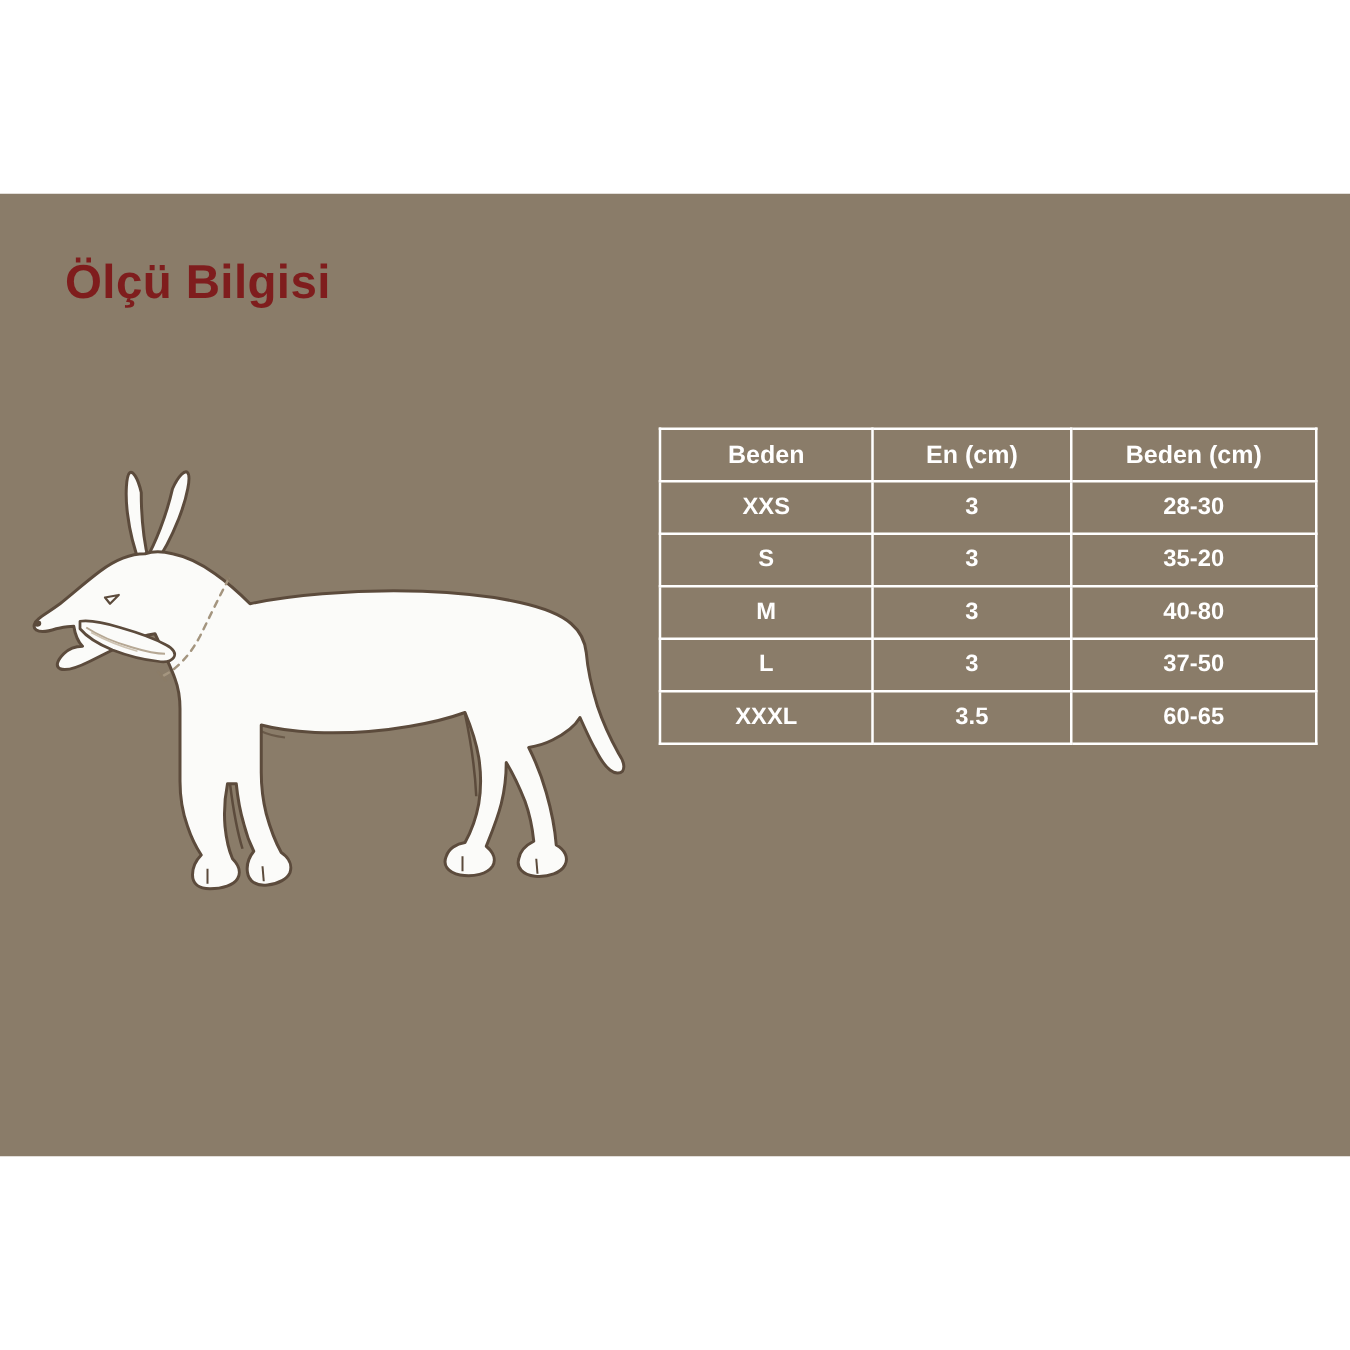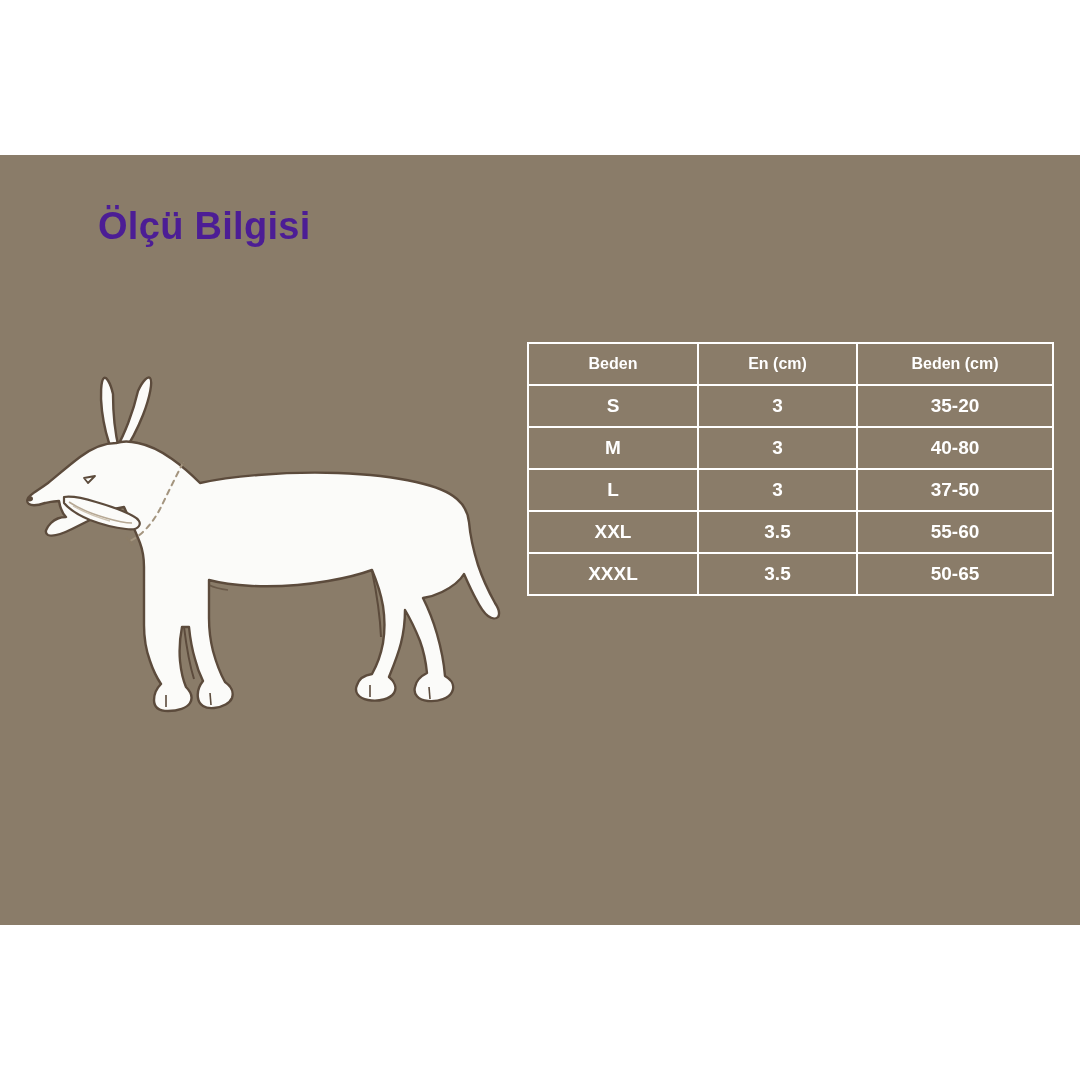--- a/index.html
+++ b/index.html
@@ -26,24 +26,23 @@
     width: 1080px;
     height: 770px;
     background: #8a7c69;
   }
   #title {
     position: absolute;
     left: 52px;
     top: 205px;
     font-size: 38px;
     font-weight: bold;
-    color: #4c1d95;
+    color: #7f1d1d;
     letter-spacing: 0.3px;
     white-space: nowrap;
-    margin-left: 46px;
   }
   #dog-illustration {
     position: absolute;
     left: 20px;
     top: 375px;
     width: 500px;
     height: 370px;
   }
   #size-table {
     position: absolute;
@@ -60,21 +59,21 @@
     text-align: center;
     height: 40px;
     line-height: 40px;
     padding: 0;
     font-size: 19px;
     font-weight: bold;
     overflow: hidden;
     white-space: nowrap;
   }
   #size-table th {
-    font-size: 16px;
+    font-size: 20px;
   }
   col.c-beden { width: 170px; }
   col.c-en    { width: 159px; }
   col.c-boyun { width: 196px; }
 </style>
 </head>
 <body>
 
 <div id="canvas">
 
@@ -208,40 +207,40 @@
     </colgroup>
     <thead>
       <tr>
         <th>Beden</th>
         <th>En (cm)</th>
         <th>Beden (cm)</th>
       </tr>
     </thead>
     <tbody>
       <tr>
+        <td>XXS</td>
+        <td>3</td>
+        <td>28-30</td>
+      </tr>
+      <tr>
         <td>S</td>
         <td>3</td>
         <td>35-20</td>
       </tr>
       <tr>
         <td>M</td>
         <td>3</td>
         <td>40-80</td>
       </tr>
       <tr>
         <td>L</td>
         <td>3</td>
         <td>37-50</td>
-      </tr>
-      <tr>
-        <td>XXL</td>
-        <td>3.5</td>
-        <td>55-60</td>
       </tr>
       <tr>
         <td>XXXL</td>
         <td>3.5</td>
-        <td>50-65</td>
+        <td>60-65</td>
       </tr>
     </tbody>
   </table>
 
 </div>
 
 </body></html>

